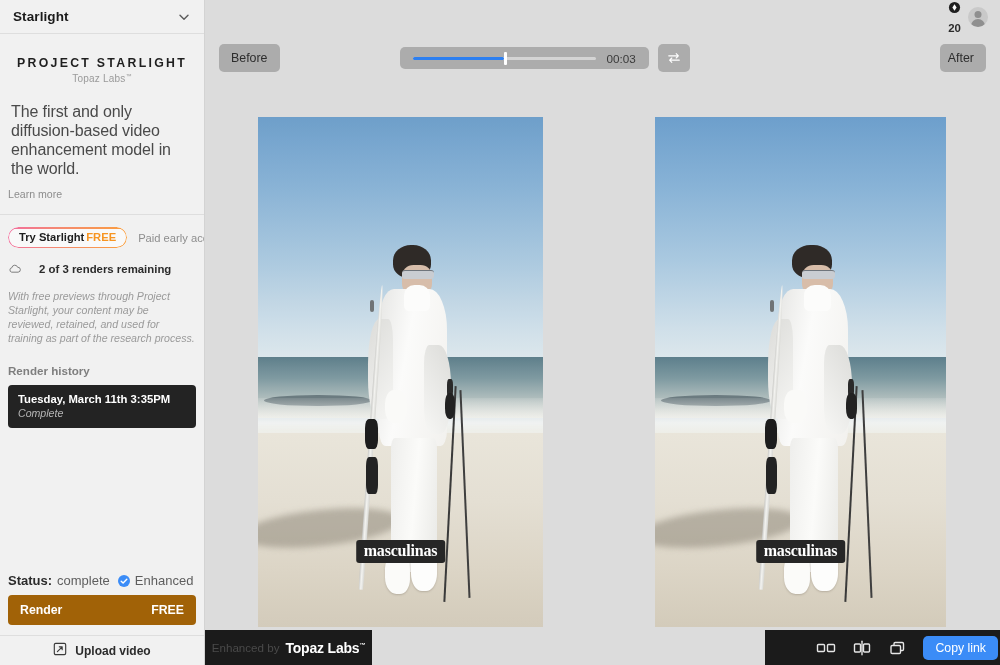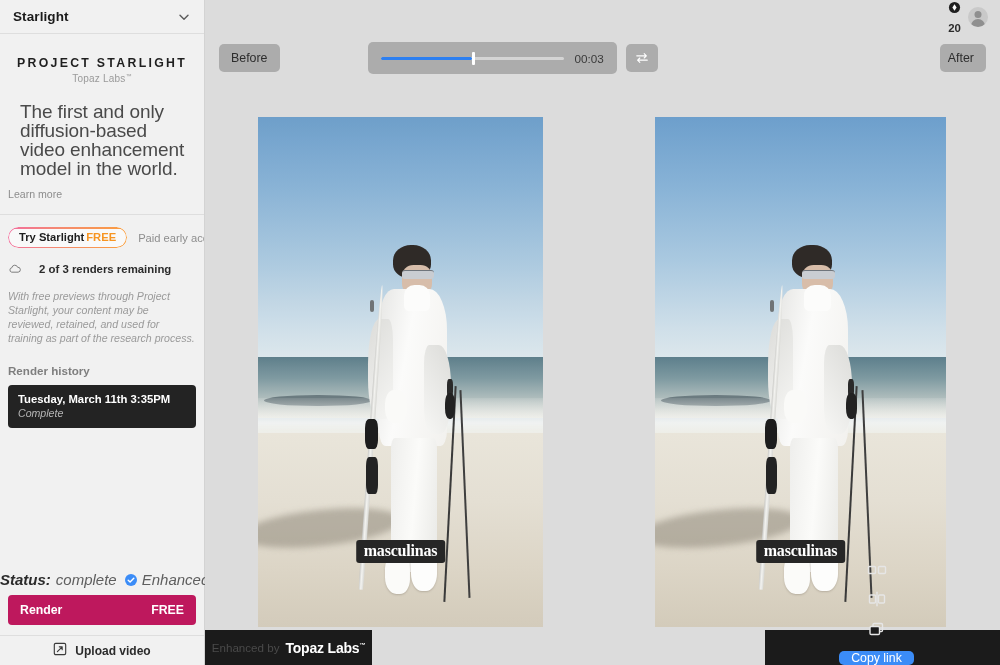--- a/index.html
+++ b/index.html
@@ -35,22 +35,22 @@
   .brand-title {
     font-size: 12.3px; font-weight: bold; color: #1f1f1f;
     letter-spacing: 2.3px;
   }
   .brand-sub {
     font-size: 10px; color: #9a9a9a; margin-top: 3px; letter-spacing: .2px;
   }
   .brand-sub sup { font-size: 6px; vertical-align: super; }
 
   .tagline {
-    margin: 18px 8px 0 20px;
-    font-size: 19px; line-height: 19px; color: #4a4a4a;
+    margin: 18px 8px 0 11px;
+    font-size: 16px; line-height: 19px; color: #4a4a4a;
     letter-spacing: -.1px;
   }
   .learn {
     margin: 10px 8px 0 8px;
     font-size: 10.6px; color: #8d8d8d;
   }
   .divider { height: 1px; background: #dedede; margin-top: 14px; }
 
   .plan-row {
     display: flex; align-items: center; gap: 11px;
@@ -98,35 +98,34 @@
     margin: 8px 8px 0 8px;
     background: #232323; border-radius: 4px;
     padding: 8px 10px 9px 10px;
   }
   .rh-date { font-size: 11.3px; font-weight: bold; color: #ffffff; }
   .rh-state { font-size: 10.6px; color: #b5b5b5; font-style: italic; margin-top: 2px; }
 
   .sb-footer { position: absolute; left: 0; right: 0; bottom: 0; }
   .status-row {
     display: flex; align-items: center; gap: 5px;
-    padding: 0 8px 7px 0;
-    font-size: 15px;
-    font-style: italic;
+    padding: 0 8px 7px 8px;
+    font-size: 13px;
   }
   .status-lbl { font-weight: bold; color: #2b2b2b; }
   .status-val { color: #5e5e5e; }
   .enh-lbl { color: #5e5e5e; }
   .check {
     width: 12px; height: 12px; border-radius: 50%;
     background: #3b8cf7; display: inline-flex;
     align-items: center; justify-content: center; margin-left: 3px;
   }
   .render-btn {
     margin: 0 8px; height: 30px;
-    background: #be185d; border-radius: 4px;
+    background: #a16207; border-radius: 4px;
     display: flex; align-items: center; justify-content: space-between;
     padding: 0 12px; cursor: pointer;
   }
   .render-btn span { font-size: 12.3px; font-weight: bold; color: #fff; }
   .upload-bar {
     margin-top: 10px; height: 30px;
     border-top: 1px solid #dedede;
     display: flex; align-items: center; justify-content: center; gap: 8px;
     cursor: pointer;
   }
@@ -161,23 +160,23 @@
     display: flex; align-items: center; padding: 0 14px;
   }
   .tb-btn {
     background: #acacac; border-radius: 5px;
     height: 28px; display: flex; align-items: center; justify-content: center;
     padding: 0 12px; cursor: pointer;
   }
   .tb-btn-label { font-size: 12.4px; color: #2d2d2d; }
 
   .scrub-wrap {
-    background: #acacac; border-radius: 5px; height: 32px;
+    background: #acacac; border-radius: 5px; height: 22px;
     display: flex; align-items: center; gap: 11px;
-    padding: 0 13px; margin-left: 88px;
+    padding: 0 13px; margin-left: 120px;
   }
   .scrub-track {
     width: 183px; height: 3px; background: #d4d4d4; border-radius: 2px;
     position: relative;
   }
   .scrub-fill {
     position: absolute; left: 0; top: 0; bottom: 0;
     width: 50%; background: #2d7ff0; border-radius: 2px;
   }
   .scrub-head {
@@ -343,21 +342,21 @@
     display: flex; align-items: center; justify-content: center; gap: 6px;
   }
   .wm-pre { font-size: 11.6px; color: #4a4a4a; }
   .wm-brand { font-size: 14px; font-weight: bold; color: #fff; letter-spacing: -.2px; }
   .wm-brand sup { font-size: 6px; vertical-align: super; }
 
   .bottombar {
     position: absolute; right: 0; bottom: 0;
     width: 235px; height: 35px; background: #1b1b1b;
     display: flex; align-items: center; justify-content: flex-end;
-    gap: 14px; padding-right: 12px; flex-direction: column;
+    gap: 14px; padding-right: 2px;
   }
   .vmode { width: 22px; height: 22px; display: flex; align-items: center; justify-content: center; cursor: pointer; }
   .copy-btn {
     background: #3b8cf7; border-radius: 5px; height: 24px;
     display: flex; align-items: center; padding: 0 12px; cursor: pointer;
   }
   .copy-btn span { font-size: 12.3px; color: #fff; }
 </style>
 </head>
 <body>

